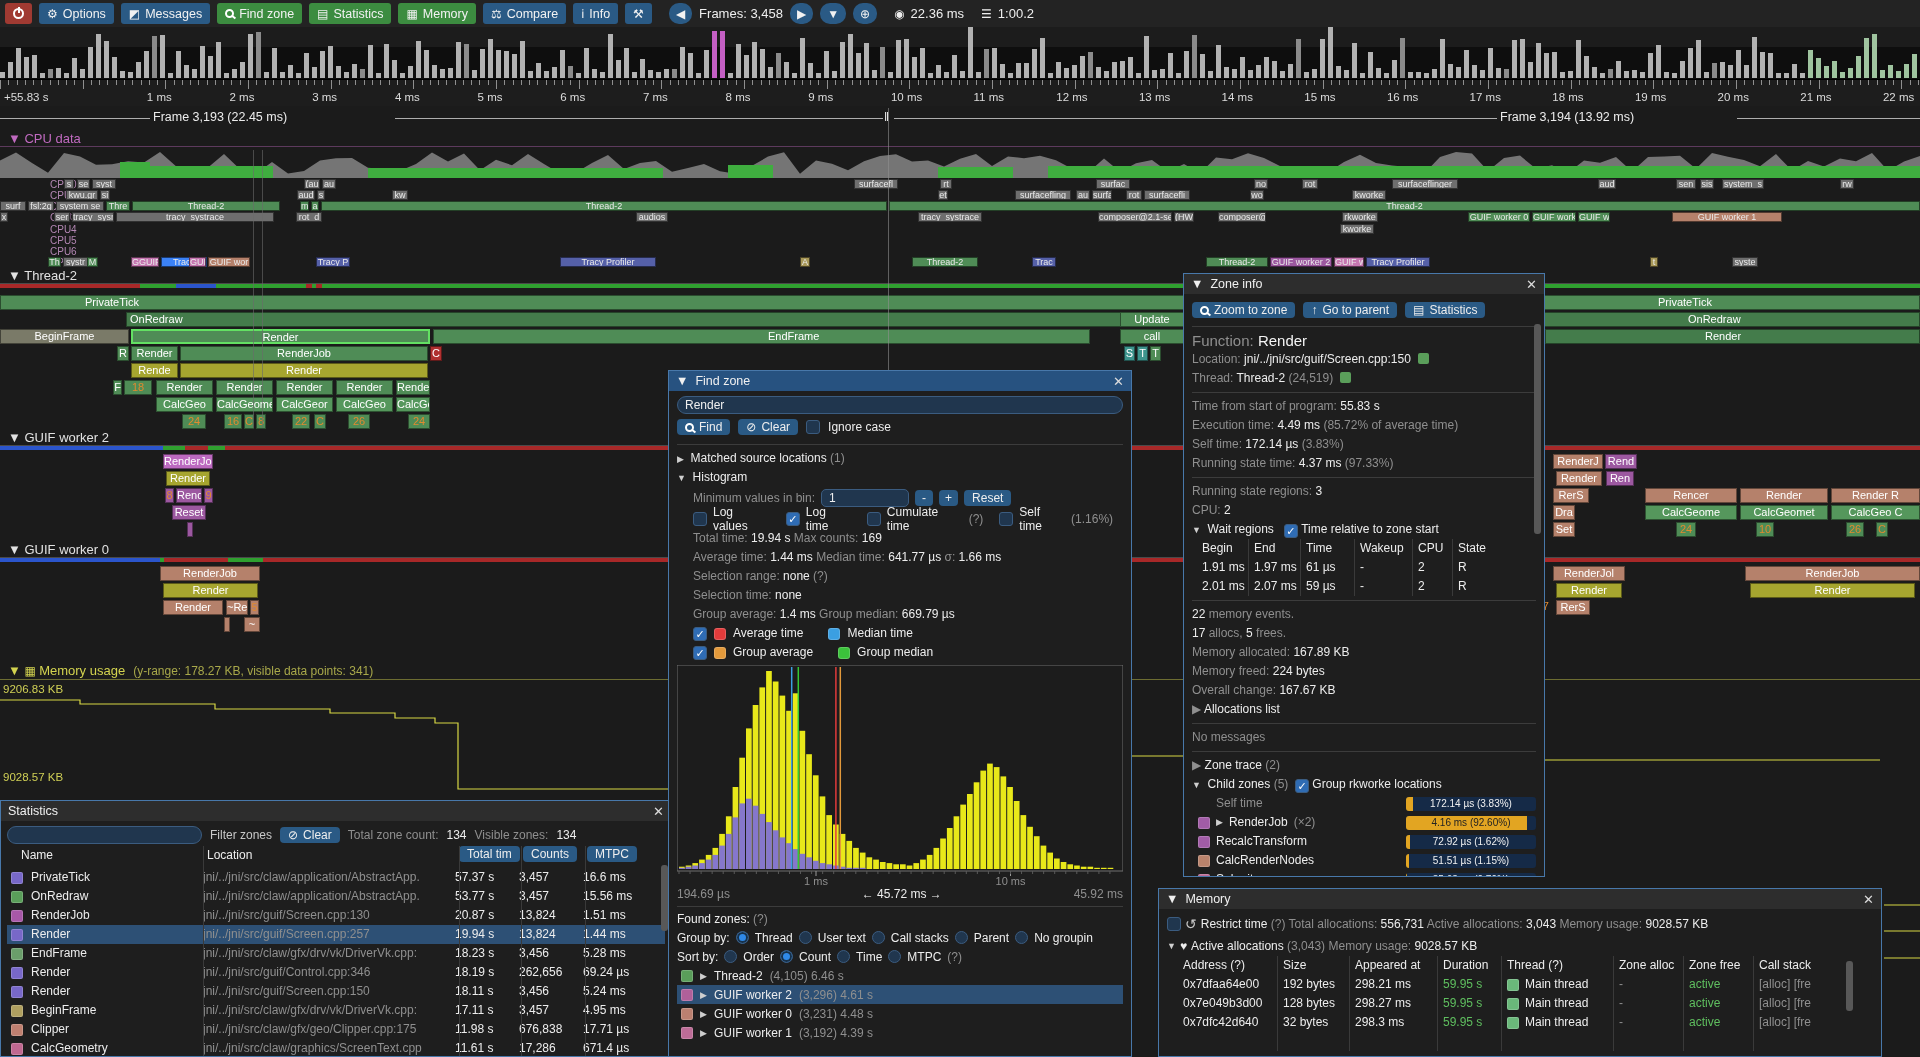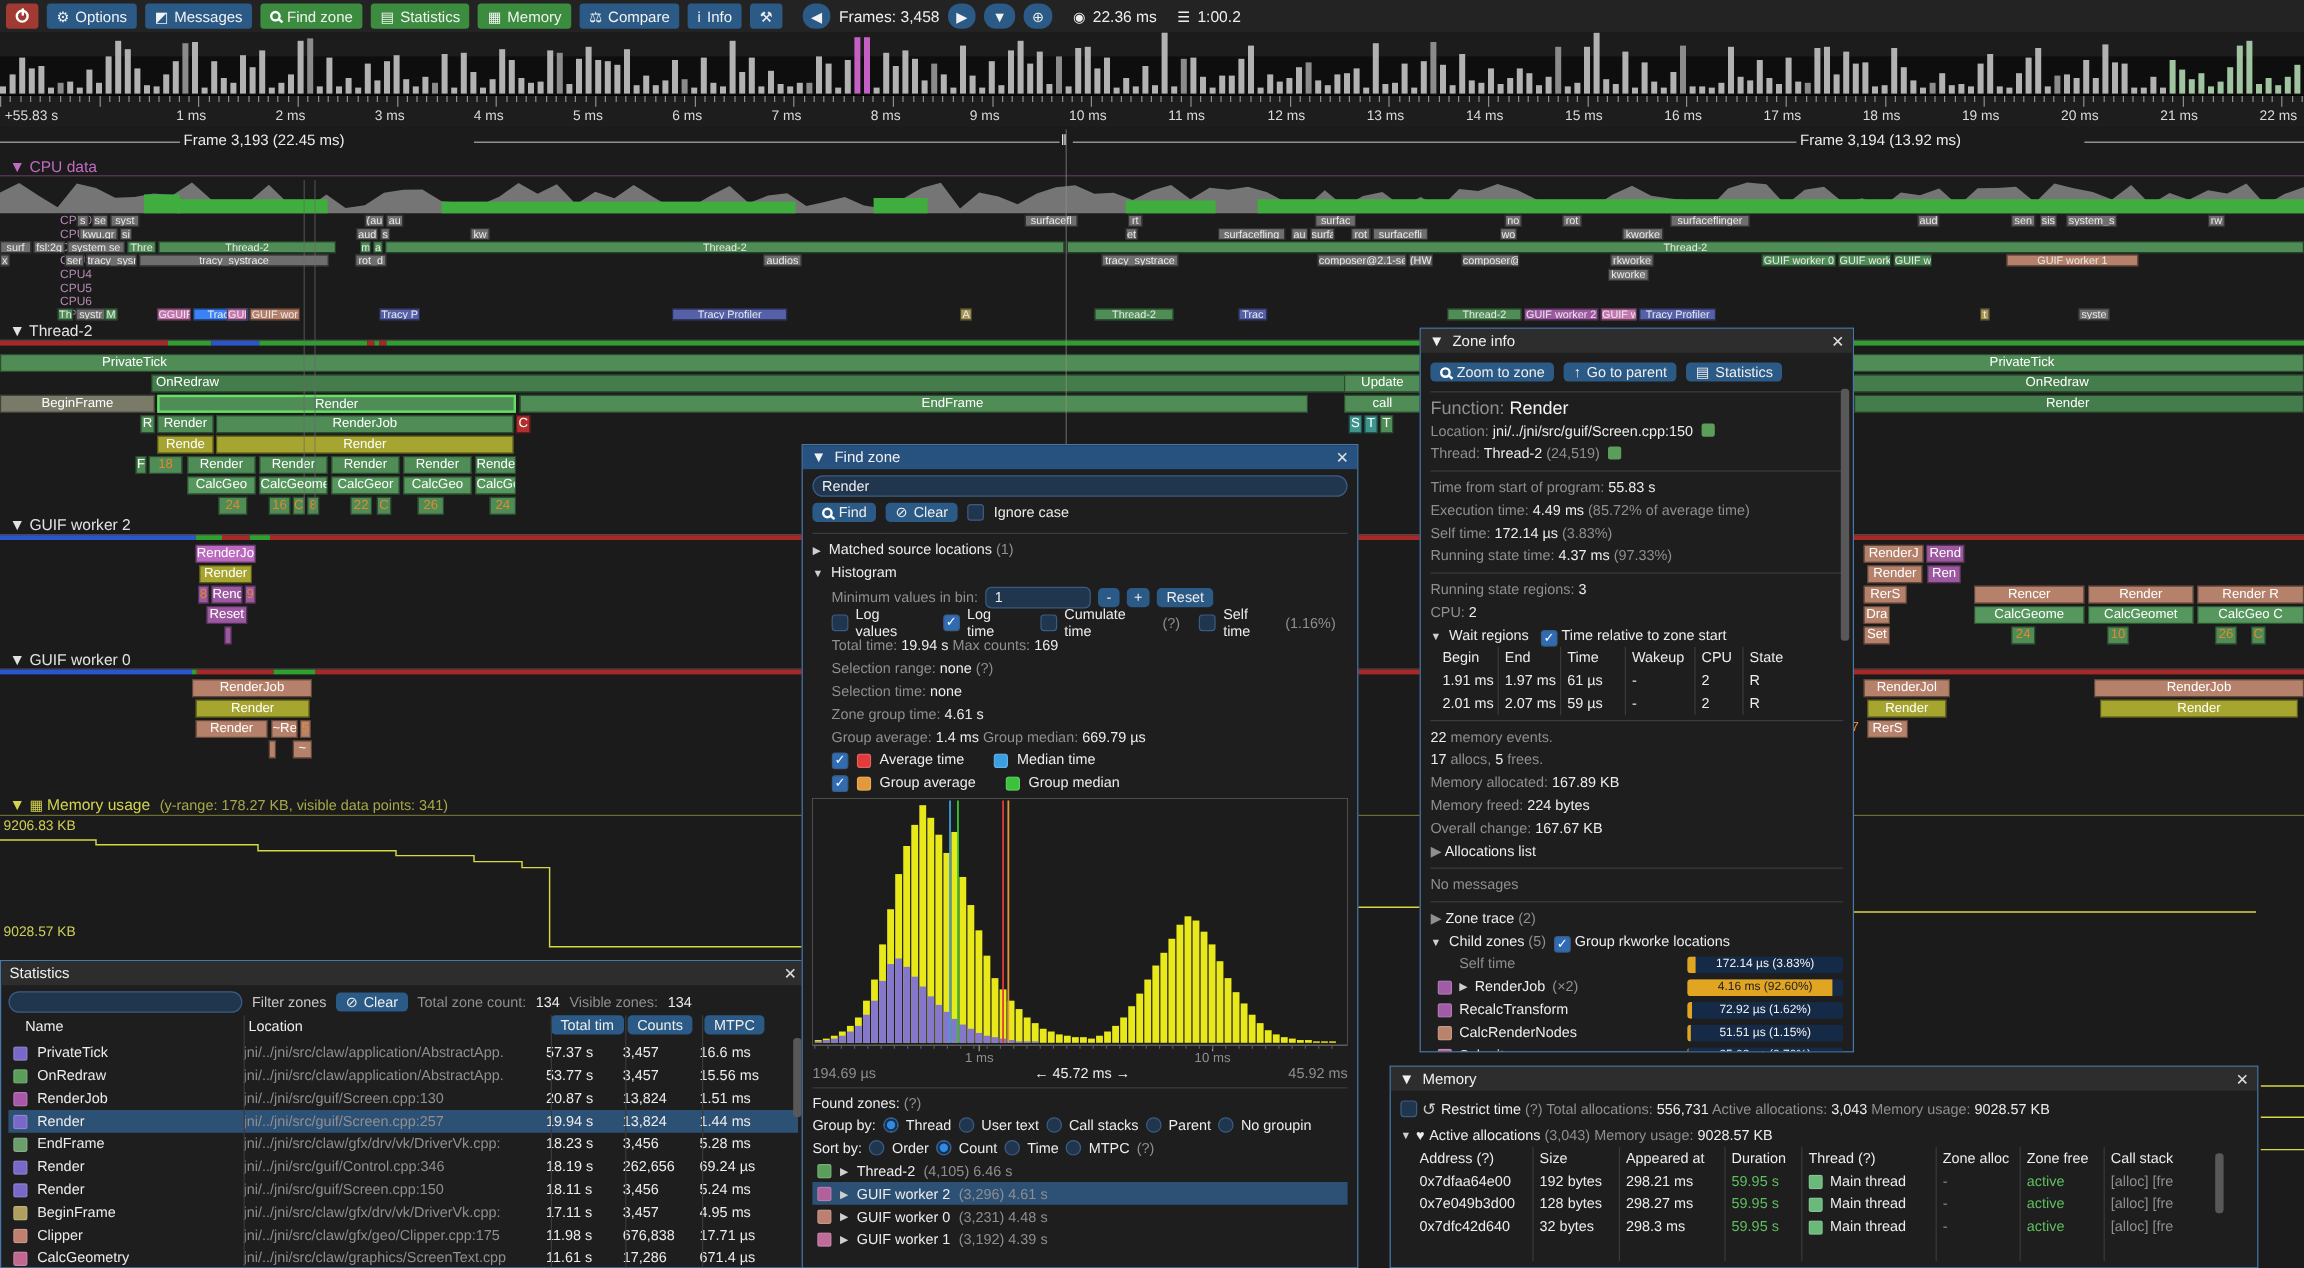--- a/index.html
+++ b/index.html
@@ -1021,23 +1021,23 @@
           <span class="val">Cumulate time</span>
           <span class="dim">(?)</span>
           <span style="width: 4px;"></span>
           <span class="cb"></span>
           <span class="val">Self time</span>
           <span class="dim">(1.16%)</span>
           <span style="width: 4px;"></span>
         </div>
       <div id="fzInfo" style="padding-left:16px">
           <div class="kvrow"><span class="dim">Total time: </span><span class="val">19.94 s</span><span class="dim">    Max counts: </span><span class="val">169</span></div>
+          <div class="kvrow"><span class="dim">Average time: </span><span class="val">1.44 ms</span><span class="dim">    Median time: </span><span class="val">641.77 µs</span><span class="dim">    σ: </span><span class="val">1.66 ms</span></div>
           <div class="kvrow"><span class="dim">Selection range: </span><span class="val">none</span><span class="dim">  (?)</span></div>
           <div class="kvrow"><span class="dim">Selection time: </span><span class="val">none</span></div>
-          <div class="kvrow"><span class="dim">Zone group time: </span><span class="val">4.61 s</span></div>
           <div class="kvrow"><span class="dim">Group average: </span><span class="val">1.4 ms</span><span class="dim">    Group median: </span><span class="val">669.79 µs</span></div>
         </div>
       <div id="fzLegend" style="padding-left:16px">
           <div class="kvrow" style="display: flex; align-items: center; gap: 7px;">
             <span class="cb on">✓</span>
             <span class="swatch" style="background: rgb(226, 59, 59); border-radius: 3px;"></span>
             <span class="val" style="margin-right: 18px;">Average time</span>
             <span class="swatch" style="background: rgb(59, 159, 226); border-radius: 3px;"></span>
             <span class="val" style="margin-right: 18px;">Median time</span>
           </div>

